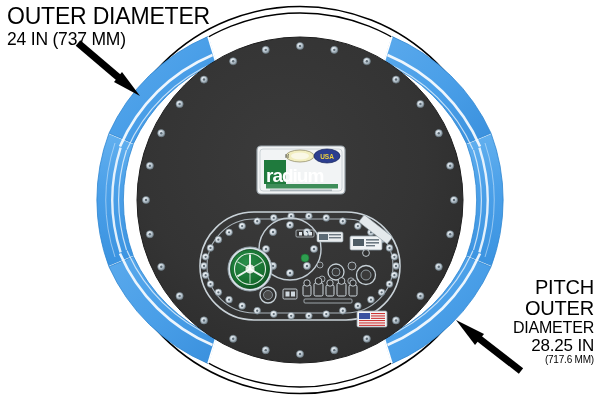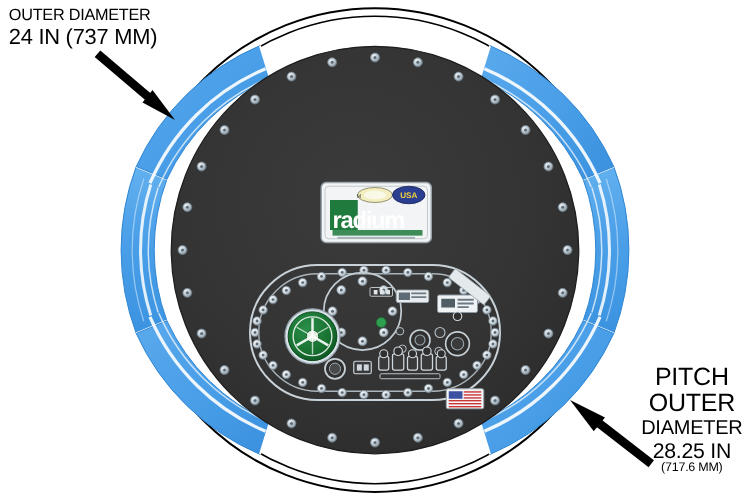--- a/index.html
+++ b/index.html
@@ -32,32 +32,32 @@
     letter-spacing: -0.2px;
     white-space: nowrap;
     font-family: "Liberation Sans", sans-serif;
   }
   #callout-outer-diameter {
     left: 7px;
     top: 5px;
     text-align: left;
   }
   #callout-outer-diameter .line1 {
-    font-size: 13px;
+    font-size: 23px;
     display: block;
   }
   #callout-outer-diameter .line2 {
     font-size: 17.5px;
     display: block;
     margin-top: 3px;
   }
   #callout-pitch-circle {
     right: 6px;
-    top: 292px;
-    text-align: center;
+    top: 277px;
+    text-align: right;
   }
   #callout-pitch-circle span {
     display: block;
   }
   #callout-pitch-circle .pc-line1 { font-size: 20px; }
   #callout-pitch-circle .pc-line2 { font-size: 20px; margin-top: 1px; }
   #callout-pitch-circle .pc-line3 { font-size: 16px; margin-top: 1px; }
   #callout-pitch-circle .pc-line4 { font-size: 17px; margin-top: 1px; }
   #callout-pitch-circle .pc-line5 { font-size: 10px; margin-top: 1px; }
 </style>

